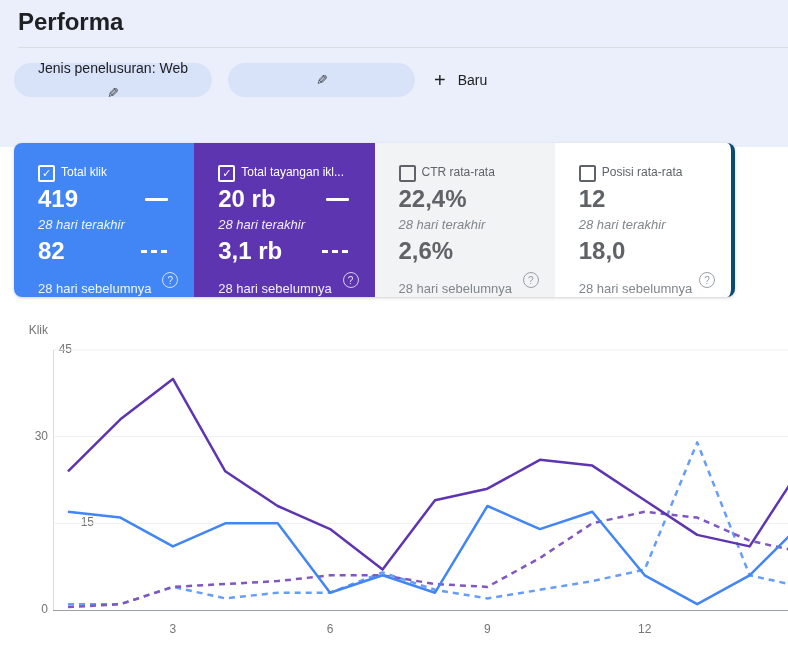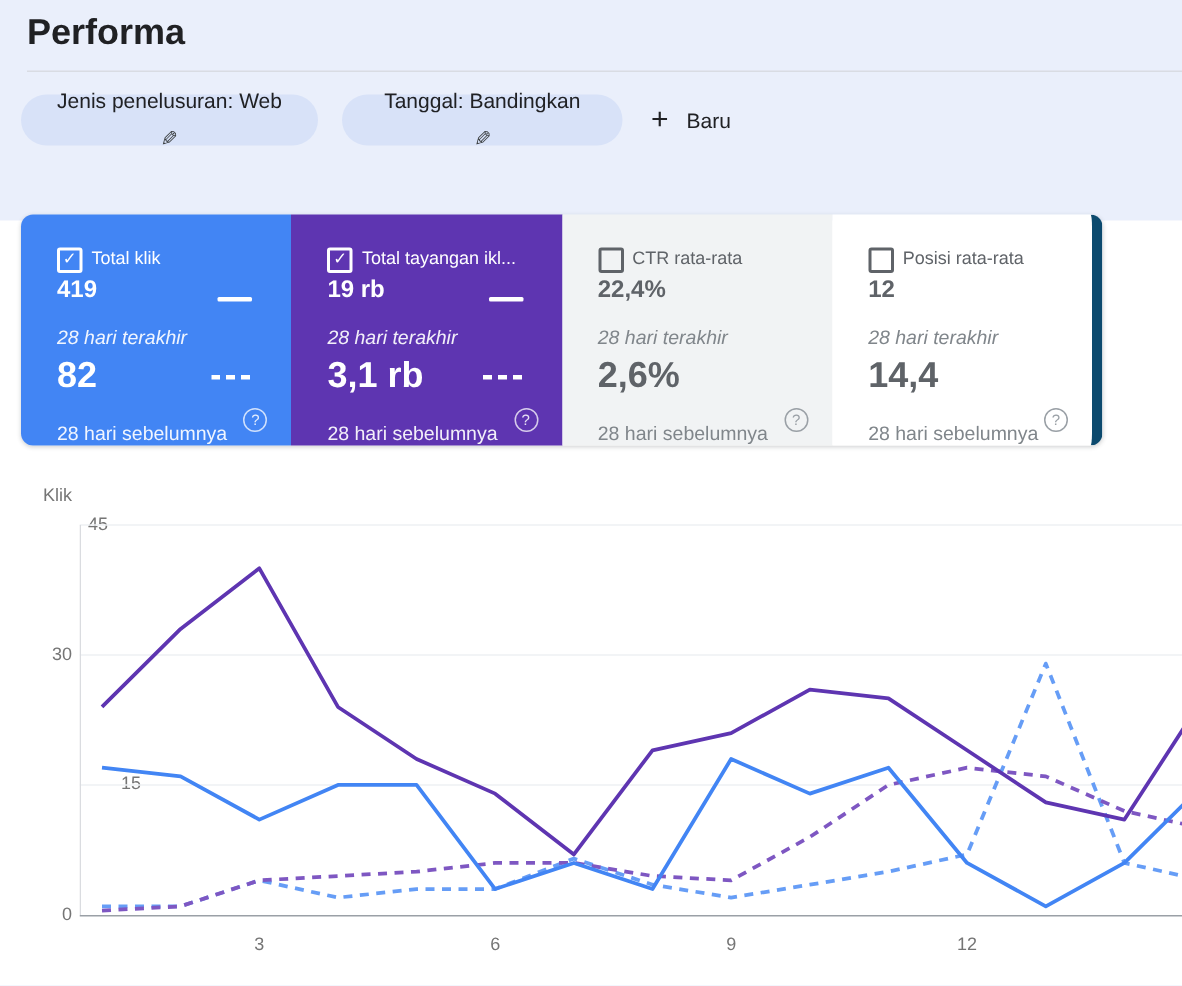--- a/index.html
+++ b/index.html
@@ -30,28 +30,28 @@
   }
   .plus{font-size:20px;font-weight:400;line-height:20px;color:#202124;}
 
   
   .cards{
     position:absolute;left:14px;top:143px;width:721px;height:154px;display:flex;
     border-radius:8px;box-shadow:0 1px 3px rgba(60,64,67,.25);
   }
   .card{position:relative;width:180.25px;height:154px;box-sizing:border-box;cursor:pointer;}
   .card:first-child{border-radius:8px 0 0 8px;}
-  .card:last-child{border-radius:0 8px 8px 0;border-right:7px solid #0c4a6e;}
+  .card:last-child{border-radius:0 8px 8px 0;border-right:4px solid #0c4a6e;}
   .card .cb{
     position:absolute;left:24px;top:22px;width:13px;height:13px;border:2px solid #fff;border-radius:2px;
     display:flex;align-items:center;justify-content:center;
   }
   .card .check{font-size:11px;line-height:11px;color:#fff;font-weight:700;}
   .card .label{position:absolute;left:47px;top:22px;font-size:12px;color:#fff;white-space:nowrap;}
-  .card .value1{position:absolute;left:24px;top:42px;font-size:16px;font-weight:700;color:#fff;}
+  .card .value1{position:absolute;left:24px;top:42px;font-size:24px;font-weight:700;color:#fff;}
   .card .period1{position:absolute;left:24px;top:74px;font-size:13px;color:rgba(255,255,255,.92);font-style:italic;}
   .card .value2{position:absolute;left:24px;top:94px;font-size:24px;font-weight:700;color:#fff;}
   .card .period2{position:absolute;left:24px;top:126px;font-size:13px;color:rgba(255,255,255,.92);margin-top:12px;}
   .card .ind-solid{position:absolute;right:26px;top:55px;width:23px;height:3px;background:#fff;border-radius:1px;}
   .card .ind-dash{
     position:absolute;right:26px;top:107px;width:27px;height:3px;
     background:repeating-linear-gradient(90deg,#fff 0 6px,transparent 6px 10px);
   }
   .card .help{
     position:absolute;right:16px;bottom:9px;width:14px;height:14px;border:1.5px solid rgba(255,255,255,.75);
@@ -77,21 +77,20 @@
   <div class="white-bg"></div>
 
   <div class="page-title">Performa</div>
   <div class="header-divider"></div>
 
   <div class="chip chip-1">
     <span>Jenis penelusuran: Web</span>
     <span class="pencil">✎</span>
   </div>
   <div class="chip chip-2">
-    <span>Tanggal: Bandingkan</span>
     <span class="pencil">✎</span>
   </div>
   <div class="new-btn">
     <span class="plus">+</span>
     <span>Baru</span>
   </div>
 
   <div class="cards">
     <div class="card" style="background: rgb(66, 133, 244);">
       <span class="cb">
@@ -104,21 +103,21 @@
       <div class="value2">82</div>
       <div class="ind-dash"></div>
       <div class="period2">28 hari sebelumnya</div>
       <div class="help">?</div>
     </div>
     <div class="card" style="background: rgb(94, 53, 177);">
       <span class="cb">
           <span class="check">✓</span>
         </span>
       <span class="label">Total tayangan ikl...</span>
-      <div class="value1">19 rb</div>
+      <div class="value1">20 rb</div>
       <div class="ind-solid"></div>
       <div class="period1">28 hari terakhir</div>
       <div class="value2">3,1 rb</div>
       <div class="ind-dash"></div>
       <div class="period2">28 hari sebelumnya</div>
       <div class="help">?</div>
     </div>
     <div class="card light" style="background: rgb(241, 243, 244);">
       <span class="cb"></span>
       <span class="label">CTR rata-rata</span>
@@ -129,21 +128,21 @@
 
       <div class="period2">28 hari sebelumnya</div>
       <div class="help">?</div>
     </div>
     <div class="card light" style="background: rgb(255, 255, 255);">
       <span class="cb"></span>
       <span class="label">Posisi rata-rata</span>
       <div class="value1">12</div>
 
       <div class="period1">28 hari terakhir</div>
-      <div class="value2">14,4</div>
+      <div class="value2">18,0</div>
 
       <div class="period2">28 hari sebelumnya</div>
       <div class="help">?</div>
     </div>
   </div>
 
   <div class="y-axis-title">Klik</div>
   <div id="yticks">
       <div class="ytick" style="top: 602px;">0</div>
       <div class="ytick" style="top: 515.333px; padding-left: 46px;">15</div>

